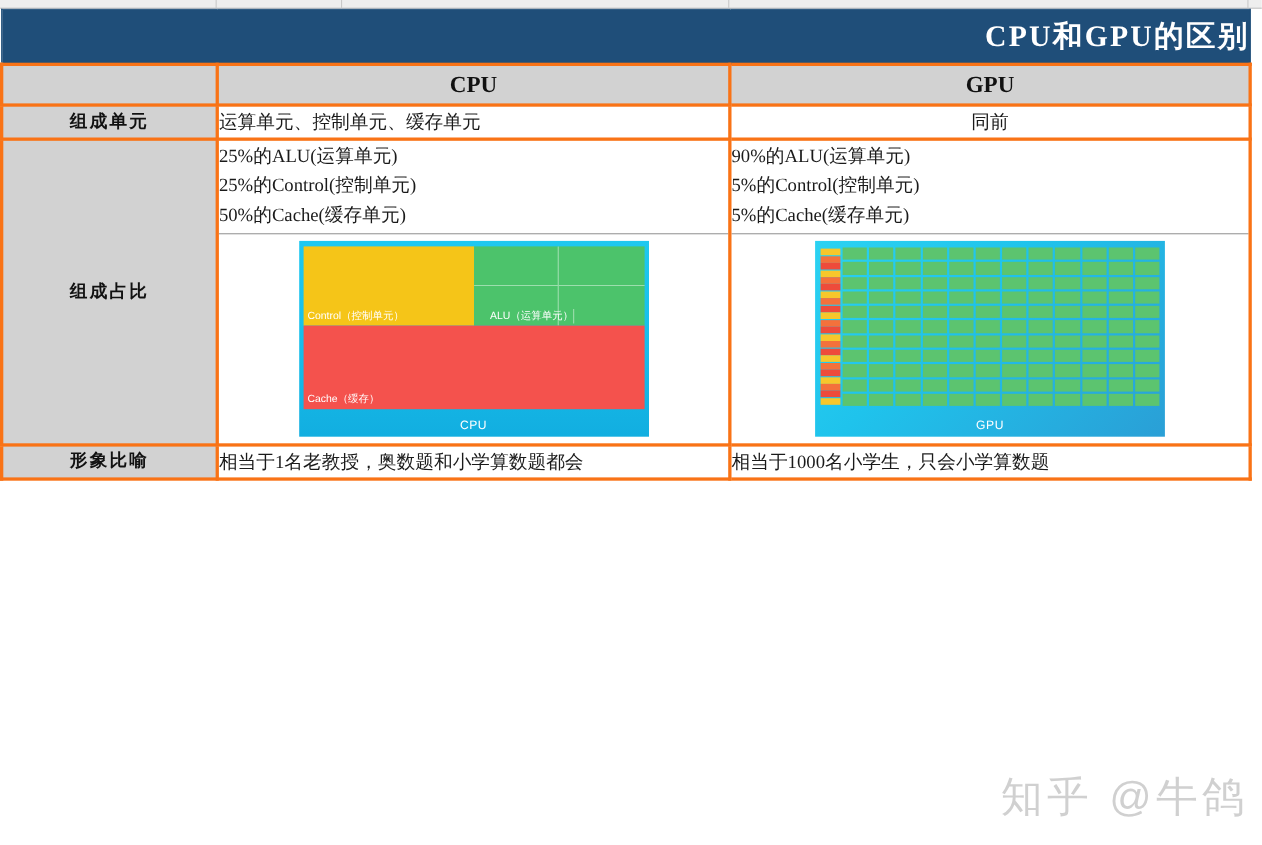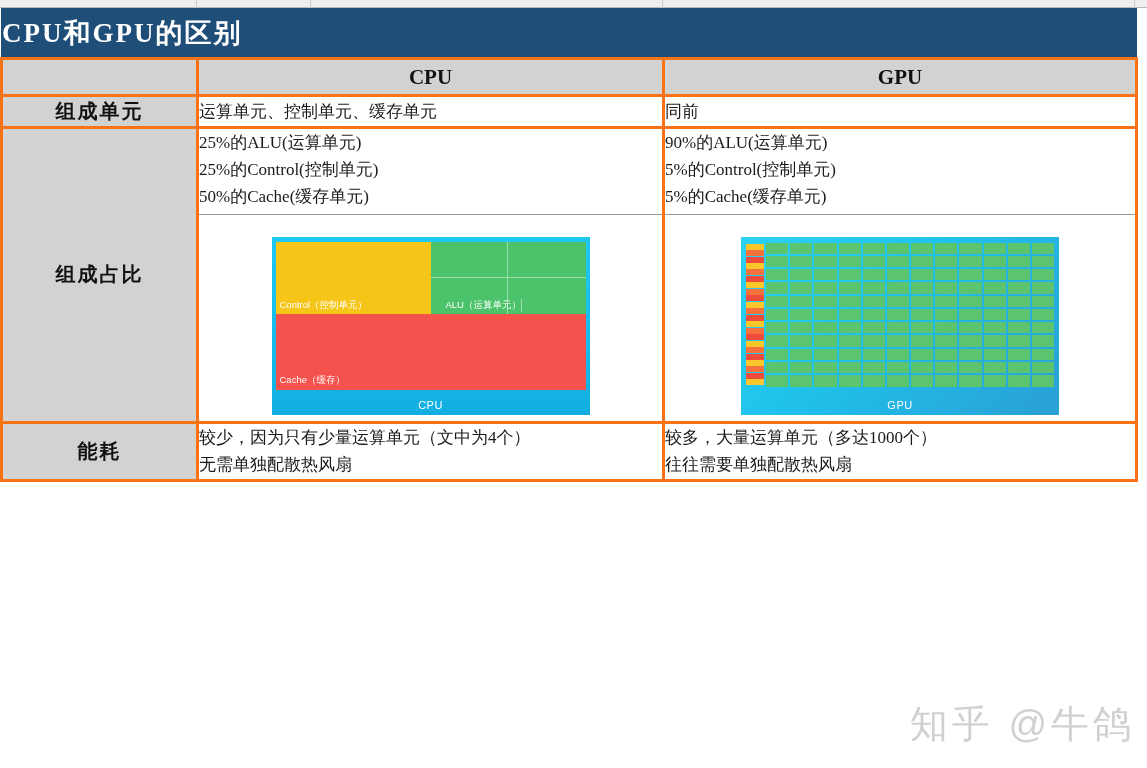--- a/index.html
+++ b/index.html
@@ -51,21 +51,21 @@
   table.cmp td {
     border: 3px solid #f97316;
     vertical-align: middle;
     padding: 0;
   }
 
   
   .title-cell {
     background: #1F4E79;
     height: 48px;
-    text-align: left;
+    text-align: right;
     border: 1px solid #1F4E79 !important;
   }
   .title-text {
     color: #ffffff;
     font-size: 27px;
     font-weight: bold;
     letter-spacing: 2px;
     line-height: 48px;
     font-family: "Liberation Serif", "DejaVu Serif", serif;
   }
@@ -78,54 +78,54 @@
     font-size: 21px;
     font-weight: bold;
     color: #111111;
   }
   .hdr-blank { background: #d2d2d2; }
 
   
   .rowlabel {
     background: #d2d2d2;
     text-align: center;
-    font-size: 20px;
+    font-size: 16px;
     font-weight: bold;
     color: #111111;
     line-height: 1.45;
     letter-spacing: 2px;
     padding: 4px 2px;
   }
   .rowlabel.small { font-size: 19px; letter-spacing: 1px; }
 
   
   .body-cell {
     background: #ffffff;
     font-size: 17px;
     color: #1a1a1a;
     line-height: 1.62;
     padding: 5px 6px 5px 7px;
     vertical-align: top;
   }
   .body-cell.mid { vertical-align: middle; }
-  .body-cell.center { }
+  .body-cell.center { text-align: center; }
   .body-cell p { margin: 0; }
 
   .ratio-cell {
     background: #ffffff;
     padding: 4px 6px 0 7px;
     vertical-align: top;
   }
   .ratio-list {
     font-size: 17px;
     color: #1a1a1a;
     line-height: 1.6;
     border-bottom: 1px solid #9a9a9a;
     padding-bottom: 3px;
-    margin-bottom: 16px;
+    margin-bottom: 0;
   }
   .ratio-list p { margin: 0; }
 
   
   .diagram-wrap {
     display: flex;
     justify-content: center;
     align-items: center;
     padding: 6px 0 6px 0;
   }
@@ -493,30 +493,28 @@
               </div>
               <span class="lbl-chip">GPU</span>
             </div>
           </div>
         </td>
       </tr>
 
 
 
 
-
       <tr>
-        <td class="rowlabel">能耗</td>
-        <td class="body-cell">
-          <p>较少，因为只有少量运算单元（文中为4个）</p>
-          <p>无需单独配散热风扇</p>
-        </td>
-        <td class="body-cell">
-          <p>较多，大量运算单元（多达1000个）</p>
-          <p>往往需要单独配散热风扇</p>
+        <td class="rowlabel">形象比喻</td>
+        <td class="body-cell mid">
+          <p>相当于1名老教授，奥数题和小学算数题都会</p>
+        </td>
+        <td class="body-cell mid">
+          <p>相当于1000名小学生，只会小学算数题</p>
         </td>
       </tr>
+
 
     </tbody>
   </table>
 </div>
 
 <div id="watermark">知乎 @牛鸽</div>
 
 </body></html>

